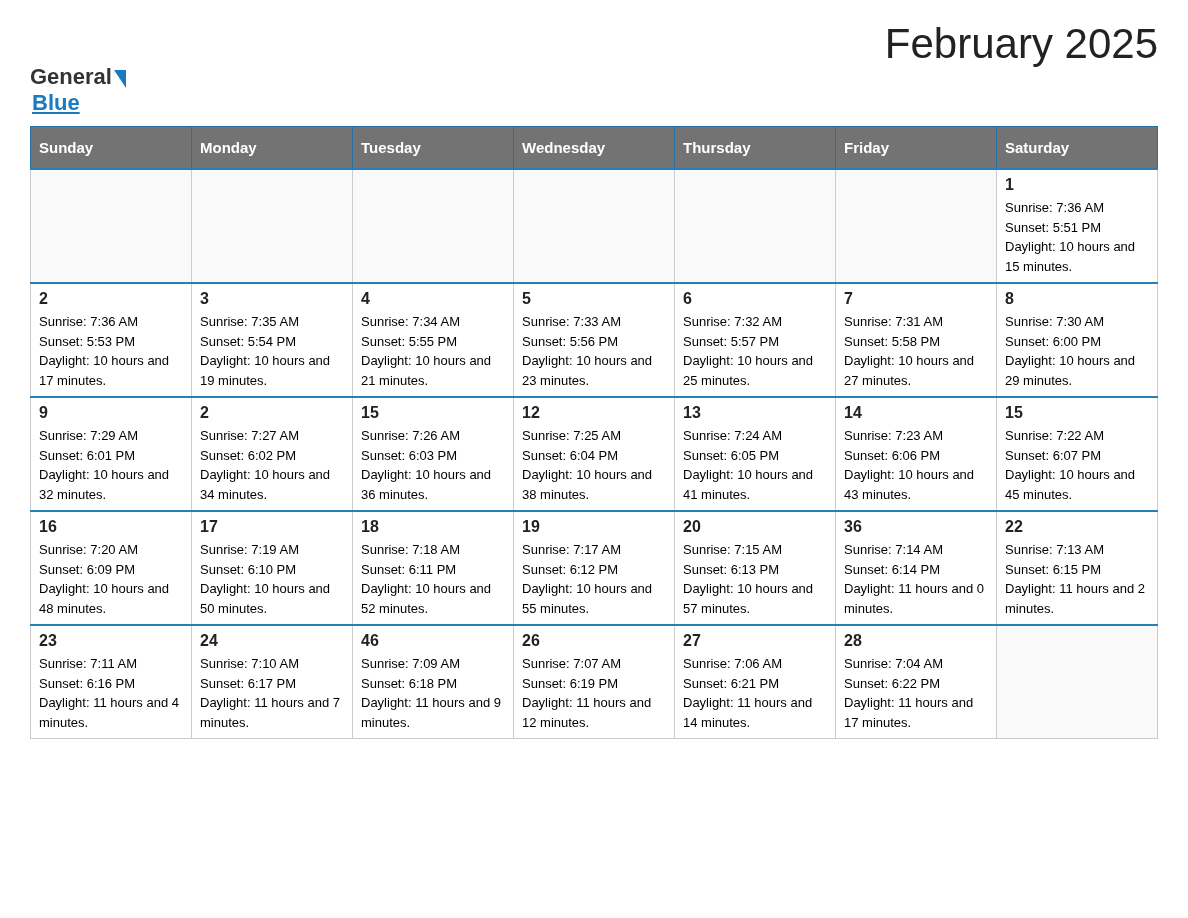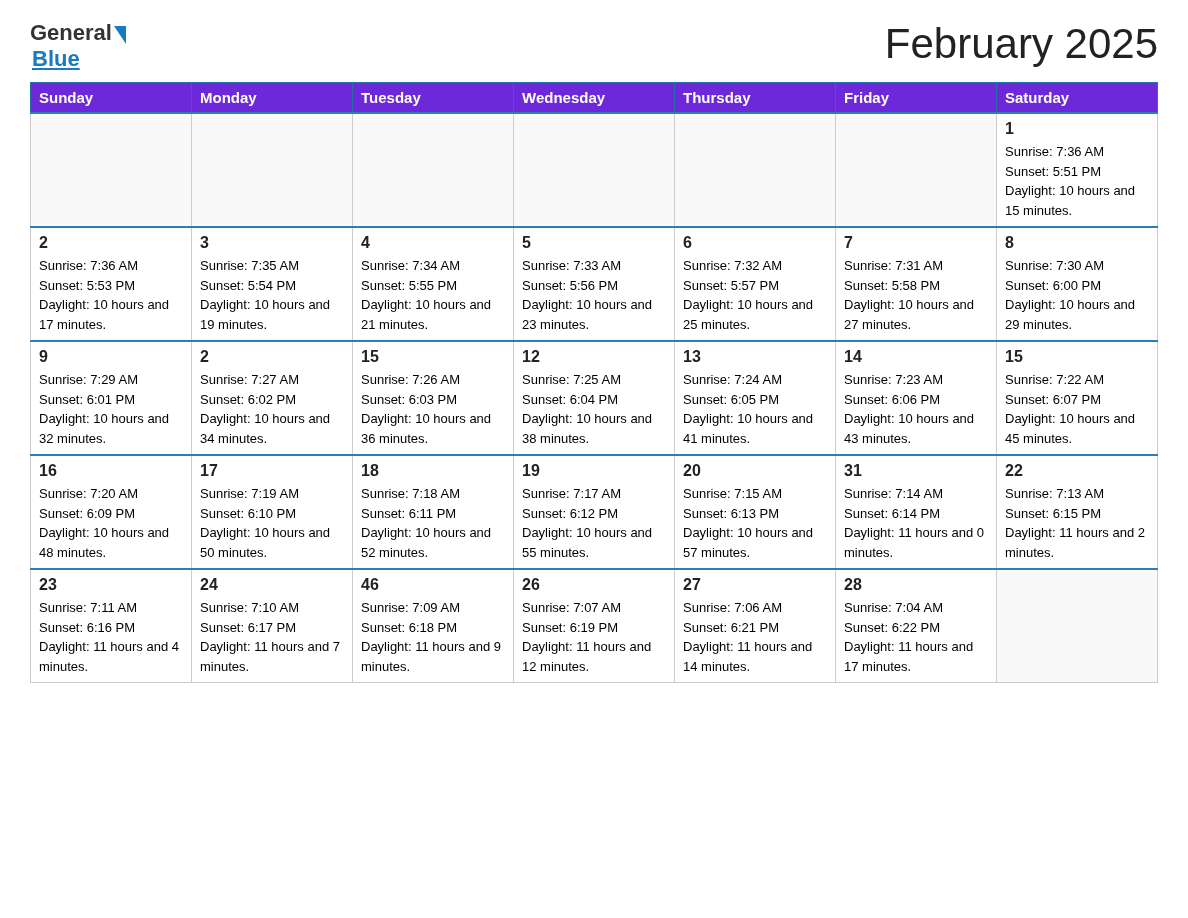--- a/index.html
+++ b/index.html
@@ -13,20 +13,21 @@
     }
     .header {
       display: flex;
       justify-content: space-between;
       align-items: flex-start;
       margin-bottom: 10px;
     }
     .logo {
       display: flex;
       align-items: center;
+      margin-top: 44px;
     }
     .logo-text-general {
       font-size: 22px;
       font-weight: bold;
       color: #333;
     }
     .logo-icon {
       width: 0;
       height: 0;
       border-left: 12px solid transparent;
@@ -64,25 +65,25 @@
       font-size: 18px;
       color: #555;
       margin-top: 4px;
     }
     .calendar {
       width: 100%;
       border-collapse: collapse;
       margin-top: 10px;
     }
     .calendar th {
-      background-color: #6d28d9;
+      background-color: #737373;
       color: #fff;
       font-size: 15px;
       font-weight: bold;
-      padding: 6px 8px;
+      padding: 12px 8px;
       text-align: left;
       border: 1px solid #2471a3;
     }
     .calendar td {
       vertical-align: top;
       border: 1px solid #ccc;
       padding: 6px 8px;
       width: calc(100% / 7);
       min-height: 100px;
     }
@@ -225,21 +226,21 @@
         </td>
         <td>
           <div class="day-number">19</div>
           <div class="day-info">Sunrise: 7:17 AM<br>Sunset: 6:12 PM<br>Daylight: 10 hours and 55 minutes.</div>
         </td>
         <td>
           <div class="day-number">20</div>
           <div class="day-info">Sunrise: 7:15 AM<br>Sunset: 6:13 PM<br>Daylight: 10 hours and 57 minutes.</div>
         </td>
         <td>
-          <div class="day-number">31</div>
+          <div class="day-number">36</div>
           <div class="day-info">Sunrise: 7:14 AM<br>Sunset: 6:14 PM<br>Daylight: 11 hours and 0 minutes.</div>
         </td>
         <td>
           <div class="day-number">22</div>
           <div class="day-info">Sunrise: 7:13 AM<br>Sunset: 6:15 PM<br>Daylight: 11 hours and 2 minutes.</div>
         </td>
       </tr>
       <tr>
         <td>
           <div class="day-number">23</div>

